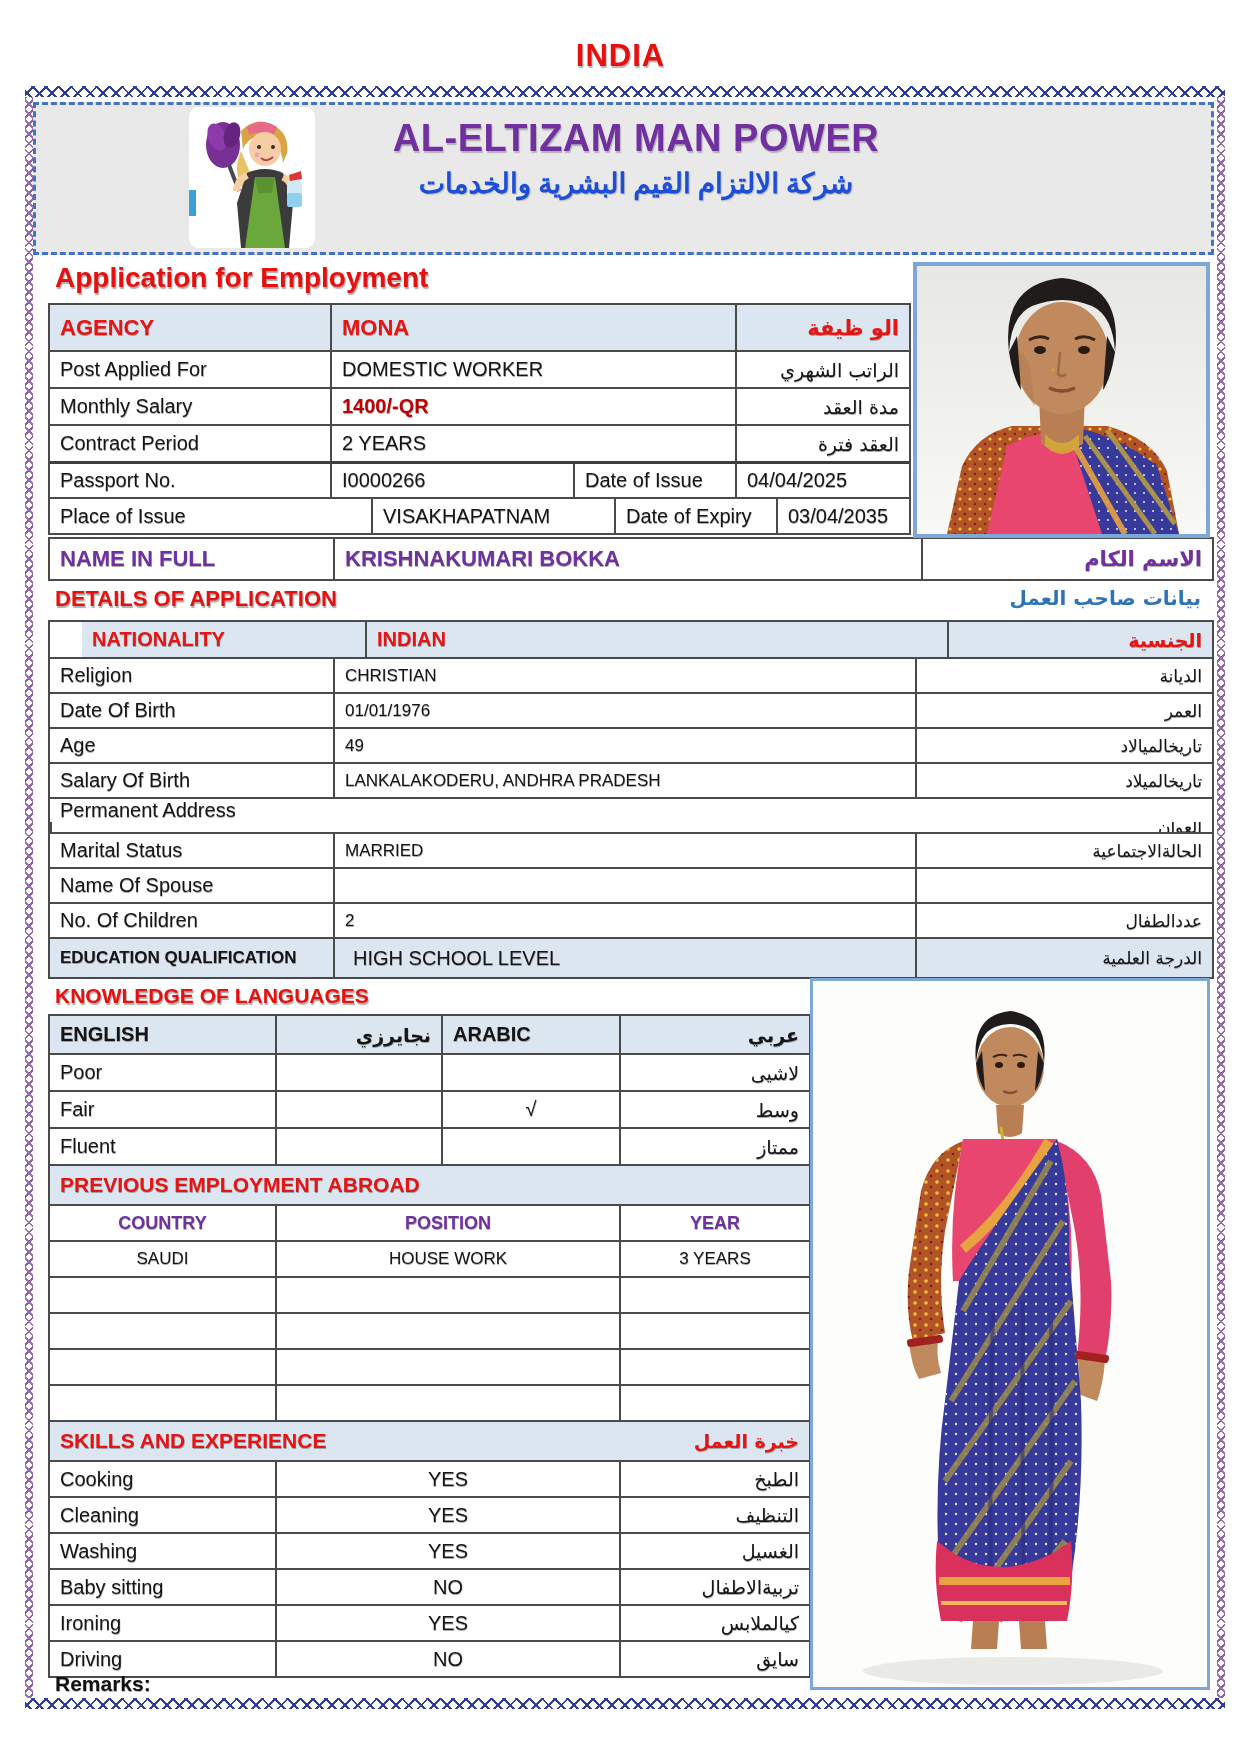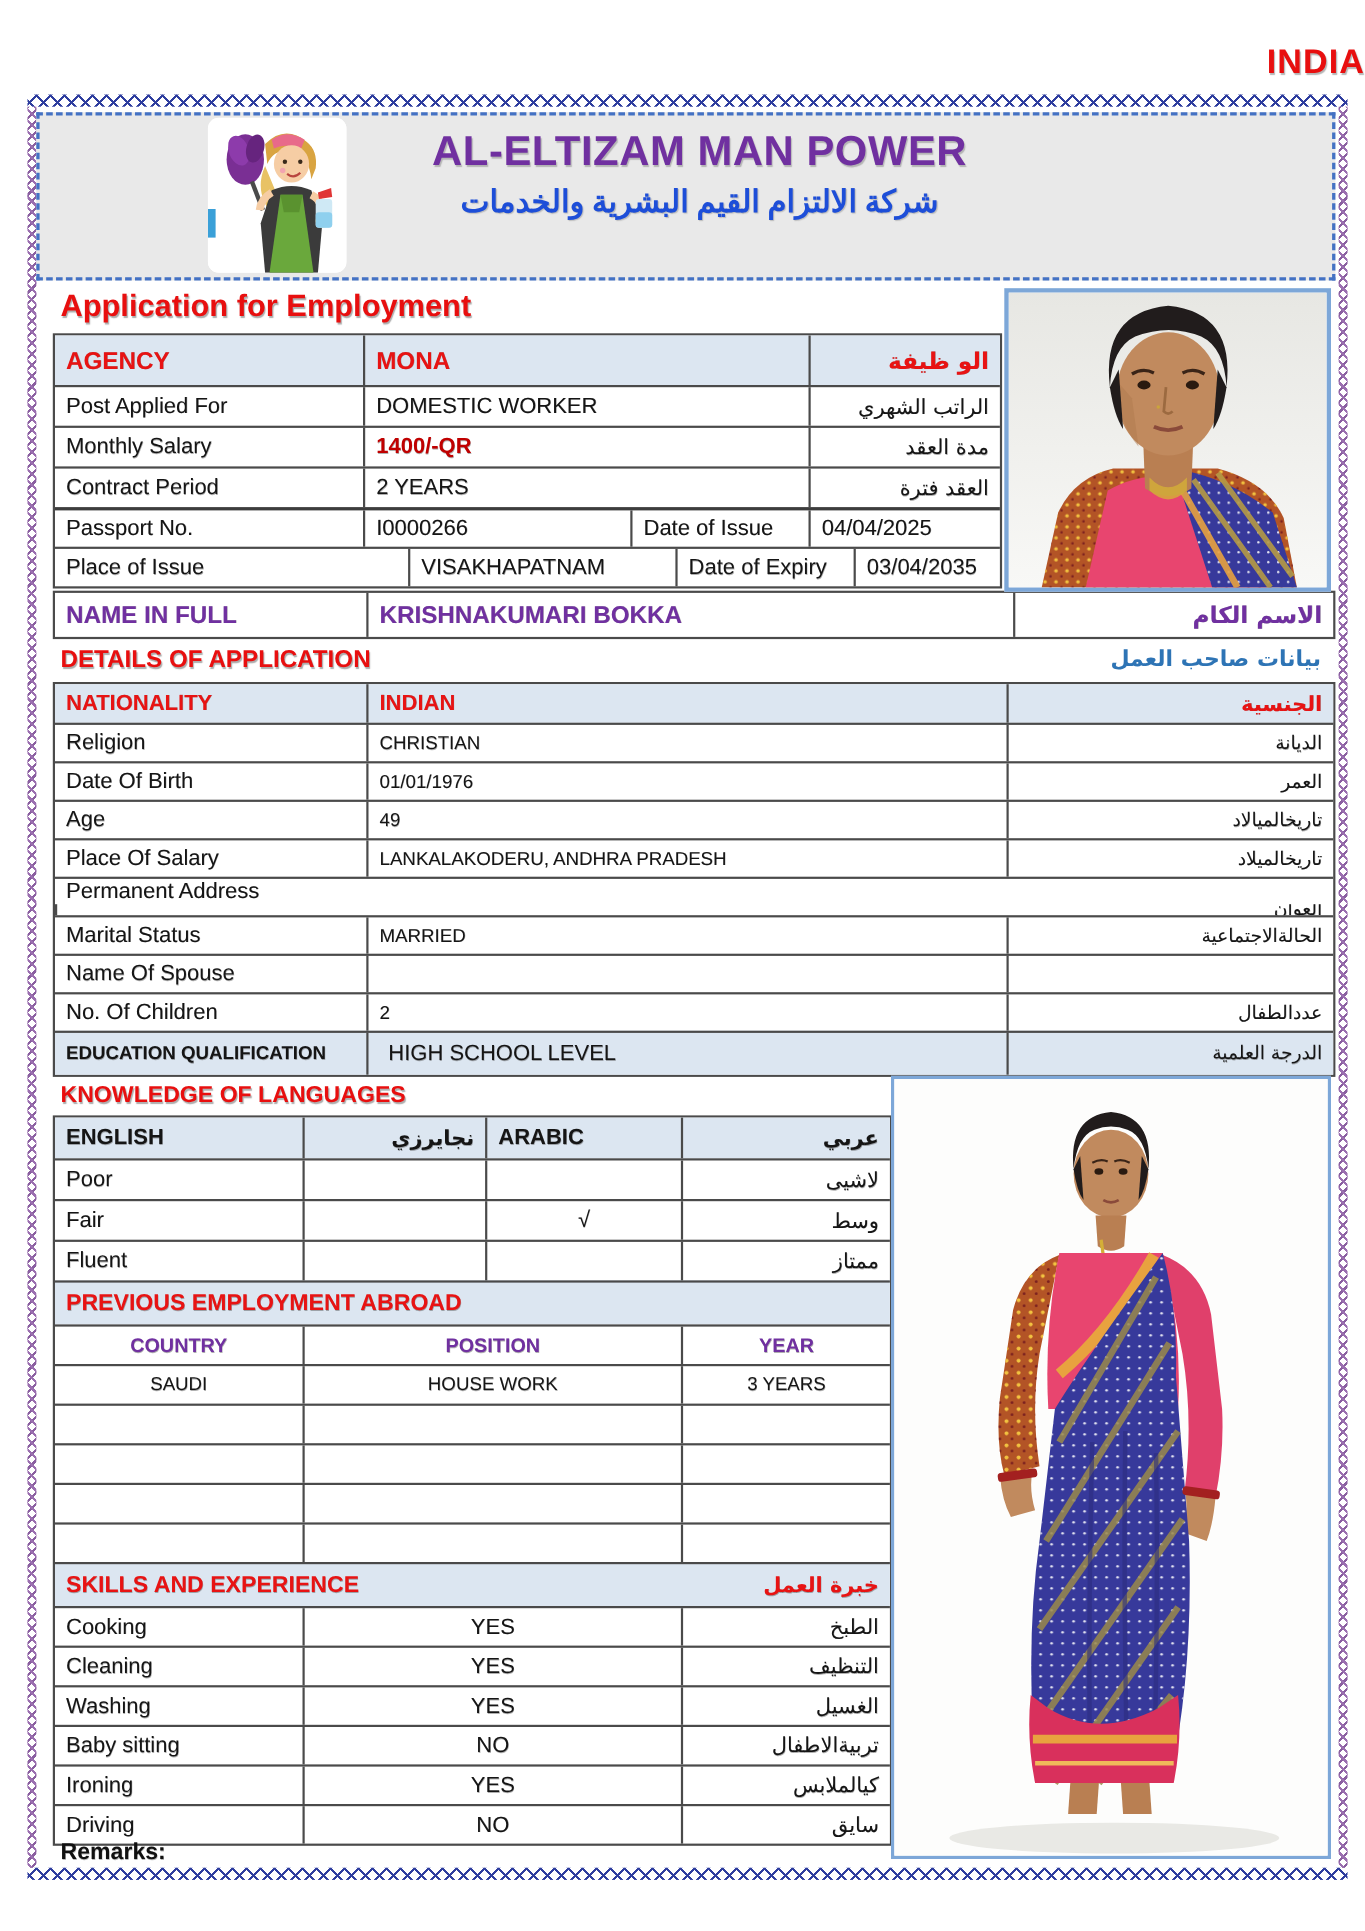--- a/index.html
+++ b/index.html
@@ -8,21 +8,21 @@
   .abs{position:absolute;}
 
   
   .zz-h{background:
     repeating-linear-gradient(45deg,transparent 0 3px,#2e3d9e 3px 5px,transparent 5px 9px),
     repeating-linear-gradient(-45deg,transparent 0 3px,#2e3d9e 3px 5px,transparent 5px 9px);}
   .zz-v{background:
     repeating-linear-gradient(45deg,transparent 0 2px,#9b6fb0 2px 4px,transparent 4px 7px),
     repeating-linear-gradient(-45deg,transparent 0 2px,#8a5fa0 2px 4px,transparent 4px 7px);}
 
-  .india{left:0;top:38px;width:100%;text-align:right;font-size:31px;font-weight:bold;
+  .india{left:0;top:38px;width:100%;text-align:center;font-size:31px;font-weight:bold;
          color:#e80f0f;letter-spacing:1px;text-shadow:1px 2px 1px rgba(90,90,90,.45);}
 
   .header-box{left:33px;top:102px;width:1175px;height:147px;background:#e9e9e9;
               border:3px dashed #4472c4;}
   .logo-card{left:153px;top:2px;width:126px;height:141px;background:#fff;border-radius:10px;}
   .company{left:300px;top:12px;width:600px;text-align:center;font-size:38px;font-weight:bold;
            color:#7030a0;letter-spacing:.5px;text-shadow:1px 2px 1px rgba(80,80,80,.35);}
   .company-ar{left:300px;top:62px;width:600px;text-align:center;font-size:28px;font-weight:bold;
               color:#1d4ed8;direction:rtl;font-family:Liberation Serif, serif;
               text-shadow:1px 1px 1px rgba(80,80,80,.3);}
@@ -193,42 +193,42 @@
       <path d="M143 86 L141 108 Q145 112 149 108" stroke="#9c6a40" stroke-width="2.5" fill="none"></path>
       <path d="M132 122 Q145 128 158 122" stroke="#8a4a3a" stroke-width="3.5" fill="none"></path>
       <circle cx="136" cy="104" r="1.6" fill="#caa43c"></circle>
     </svg>
   </div>
 
   <div class="abs sec-title" style="left:55px;top:586px;font-size:22px;">DETAILS OF APPLICATION</div>
   <div class="abs ar-title" style="right:40px;top:586px;font-size:20px;">بيانات صاحب العمل</div>
 
   <div class="tbl" style="left:48px;top:620px;width:1162px;">
-    <div class="row bluebg" style="height:35px;">
+    <div class="row bluebg" style="height:35px;margin-left:32px;">
       <div class="cell red" style="width:283px;">NATIONALITY</div>
       <div class="cell red" style="width:582px;">INDIAN</div>
       <div class="cell ar red grow">الجنسية</div>
     </div>
     <div class="row" style="height:35px;">
       <div class="cell" style="width:283px;">Religion</div>
       <div class="cell sm" style="width:582px;">CHRISTIAN</div>
       <div class="cell ar grow" style="font-size:17px;">الديانة</div>
     </div>
     <div class="row" style="height:35px;">
       <div class="cell" style="width:283px;">Date Of Birth</div>
       <div class="cell sm" style="width:582px;">01/01/1976</div>
       <div class="cell ar grow" style="font-size:17px;">العمر</div>
     </div>
     <div class="row" style="height:35px;">
       <div class="cell" style="width:283px;">Age</div>
       <div class="cell sm" style="width:582px;">49</div>
       <div class="cell ar grow" style="font-size:17px;">تاريخالميالاد</div>
     </div>
     <div class="row" style="height:35px;">
-      <div class="cell" style="width:283px;">Place Of Salary</div>
+      <div class="cell" style="width:283px;">Salary Of Birth</div>
       <div class="cell sm" style="width:582px;">LANKALAKODERU, ANDHRA PRADESH</div>
       <div class="cell ar grow" style="font-size:17px;">تاريخالميلاد</div>
     </div>
     <div class="row" style="height:35px;flex-direction:column;">
       <div class="cell" style="width:283px;">Permanent Address</div>
       <div class="cell sm" style="width:582px;"></div>
       <div class="cell ar grow" style="font-size:17px;">العوان</div>
     </div>
     <div class="row" style="height:35px;">
       <div class="cell" style="width:283px;">Marital Status</div>

